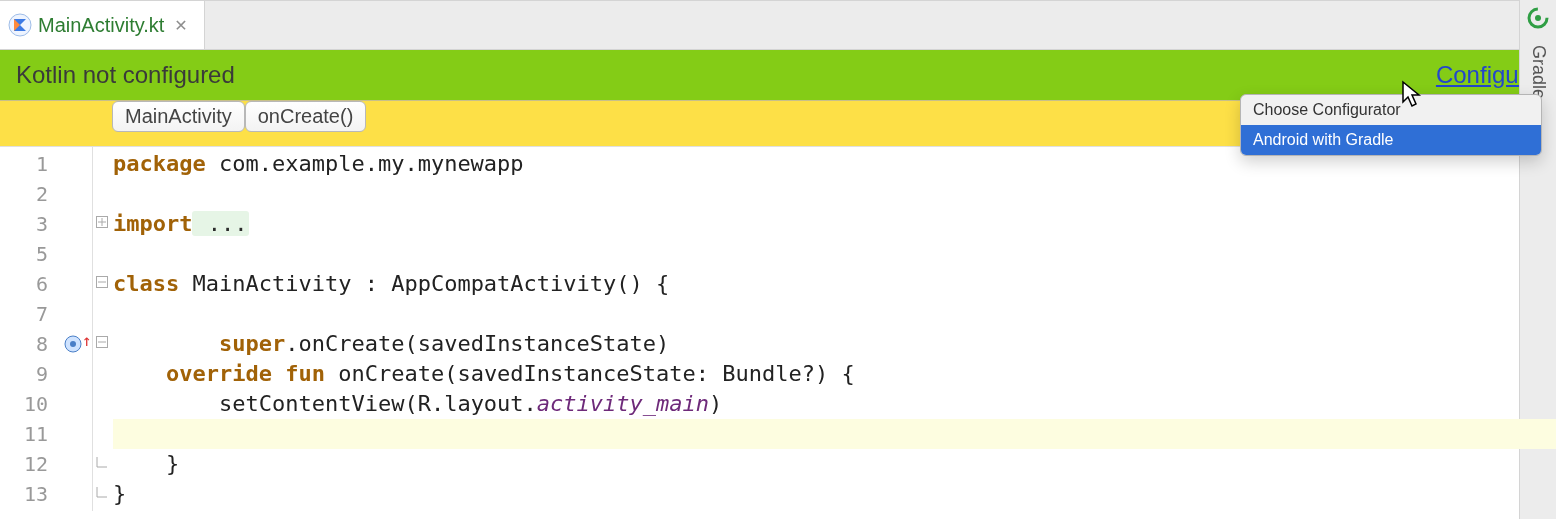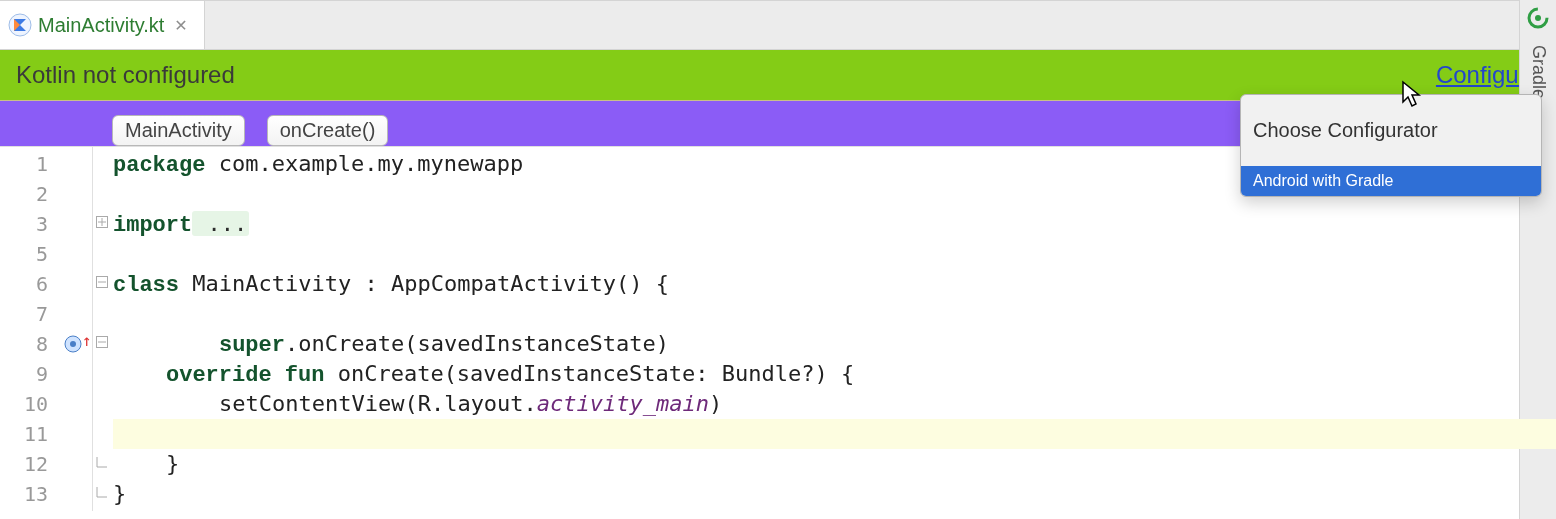--- a/index.html
+++ b/index.html
@@ -59,25 +59,25 @@
   .notification .link {
     font-size: 24px;
     color: #2346cc;
     text-decoration: underline;
   }
 
   
   .crumbrow {
     height: 45px;
     display: flex;
-    align-items: flex-end;
-    background: #8b5cf6;
+    align-items: flex-start;
+    background: #fde047;
     border-bottom: 1px solid #e0e0e0;
     padding-left: 112px;
-    gap: 22px;
+    gap: 0;
   }
   .crumb {
     border: 1px solid #b8b8b8;
     border-radius: 6px;
     padding: 3px 12px;
     background: linear-gradient(#ffffff,#f3f3f3);
     font-size: 20px;
     color: #444;
   }
 
@@ -117,21 +117,21 @@
     line-height: 30px;
   }
   .ln { font-size: 20px; }
   .fold { display:flex; align-items:center; justify-content:center; color:#aaa; font-size:14px;}
   .fold svg { display:block; }
 
   .codeline { white-space: pre; }
   .codeline.hl { background:#fdfde0; }
   .fold-import { background:#e6f5e6; border-radius:3px; padding:0 2px;}
 
-  .kw { color:#14532d; font-weight:bold;font-family:Liberation Mono, monospace; }
+  .kw { color:#a16207; font-weight:bold; }
   .id { color:#222; }
   .pkg { color:#222; }
   .cls { color:#222; }
   .static { color:#6e2a7a; font-style:italic; }
 
   
   .marks .override {
     position:absolute;
     left:6px;
     width:22px; height:22px;
@@ -151,22 +151,22 @@
     right: 14px;
     width: 300px;
     background: #f1f1f1;
     border: 1px solid #b5b5b5;
     border-radius: 6px;
     box-shadow: 0 6px 16px rgba(0,0,0,0.18);
     overflow: hidden;
     z-index: 20;
   }
   .popup .popup-title {
-    font-size: 20px;
-    padding: 24px 12px;
+    font-size: 16px;
+    padding: 6px 12px;
     color: #333;
   }
   .popup .popup-item {
     font-size: 16px;
     padding: 6px 12px;
     background: #2f6fd6;
     color: #ffffff;
   }
 
   

